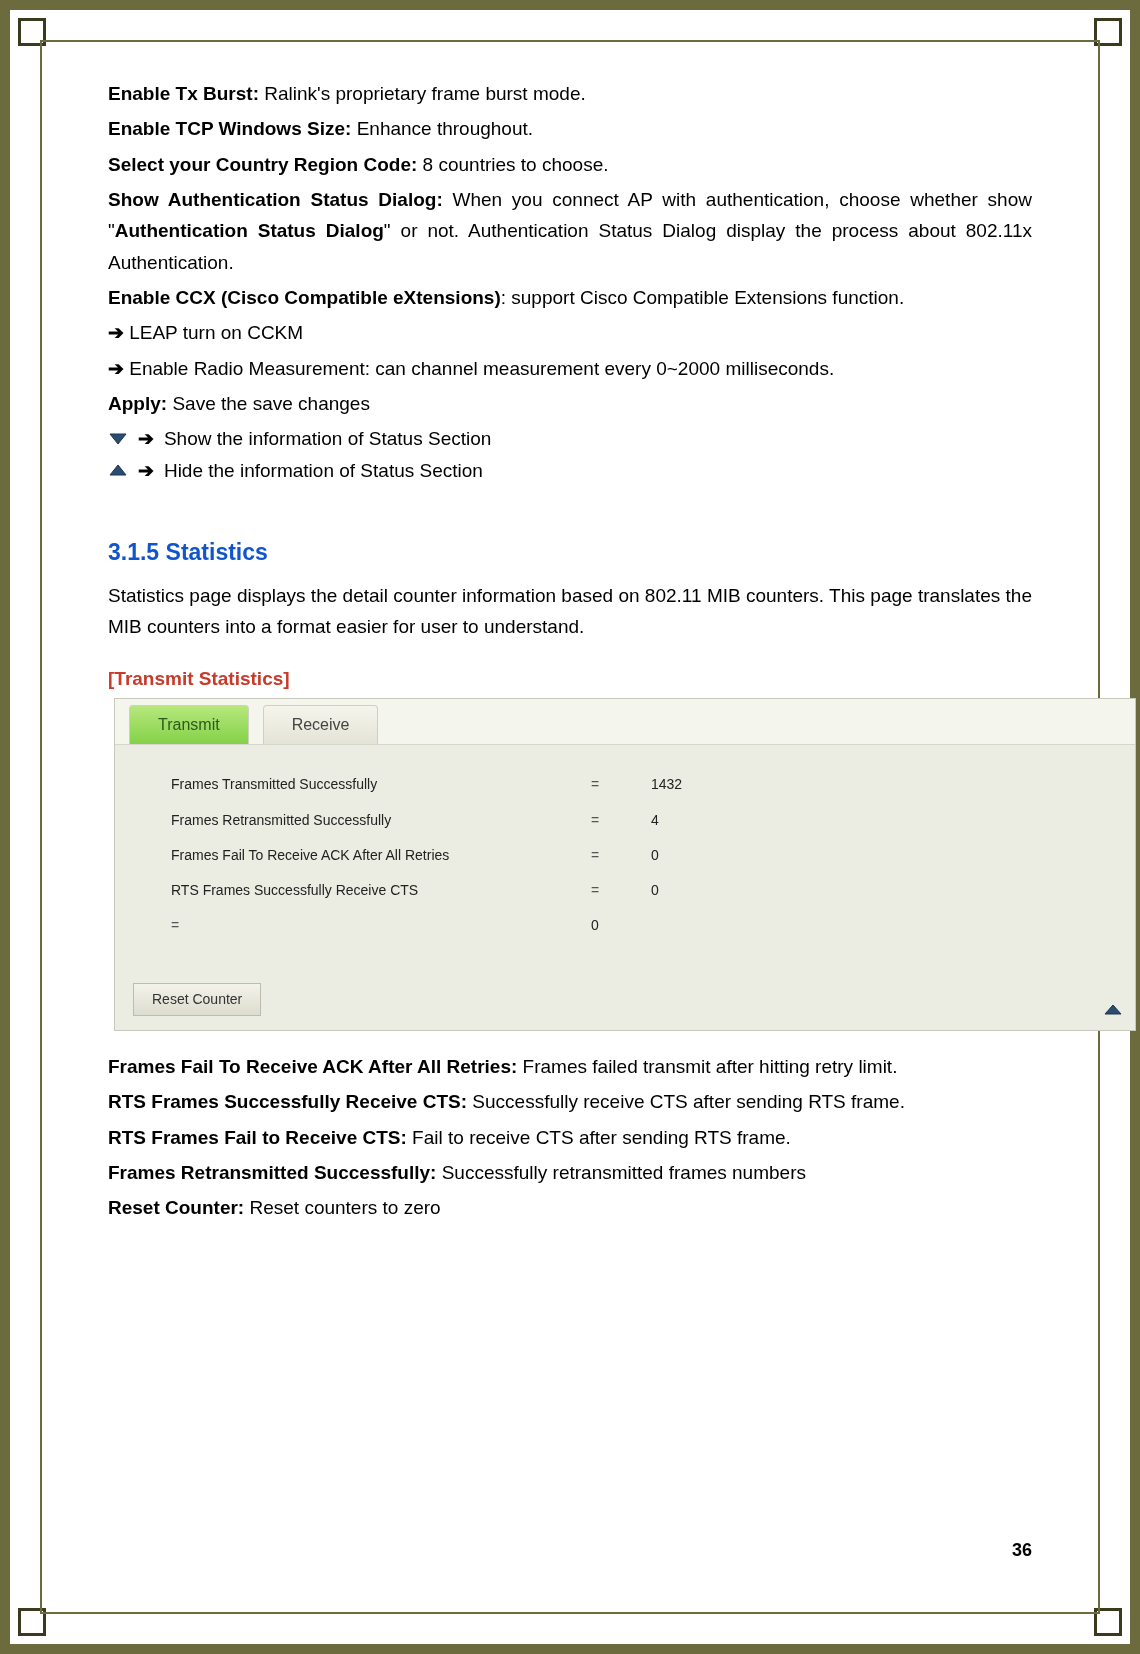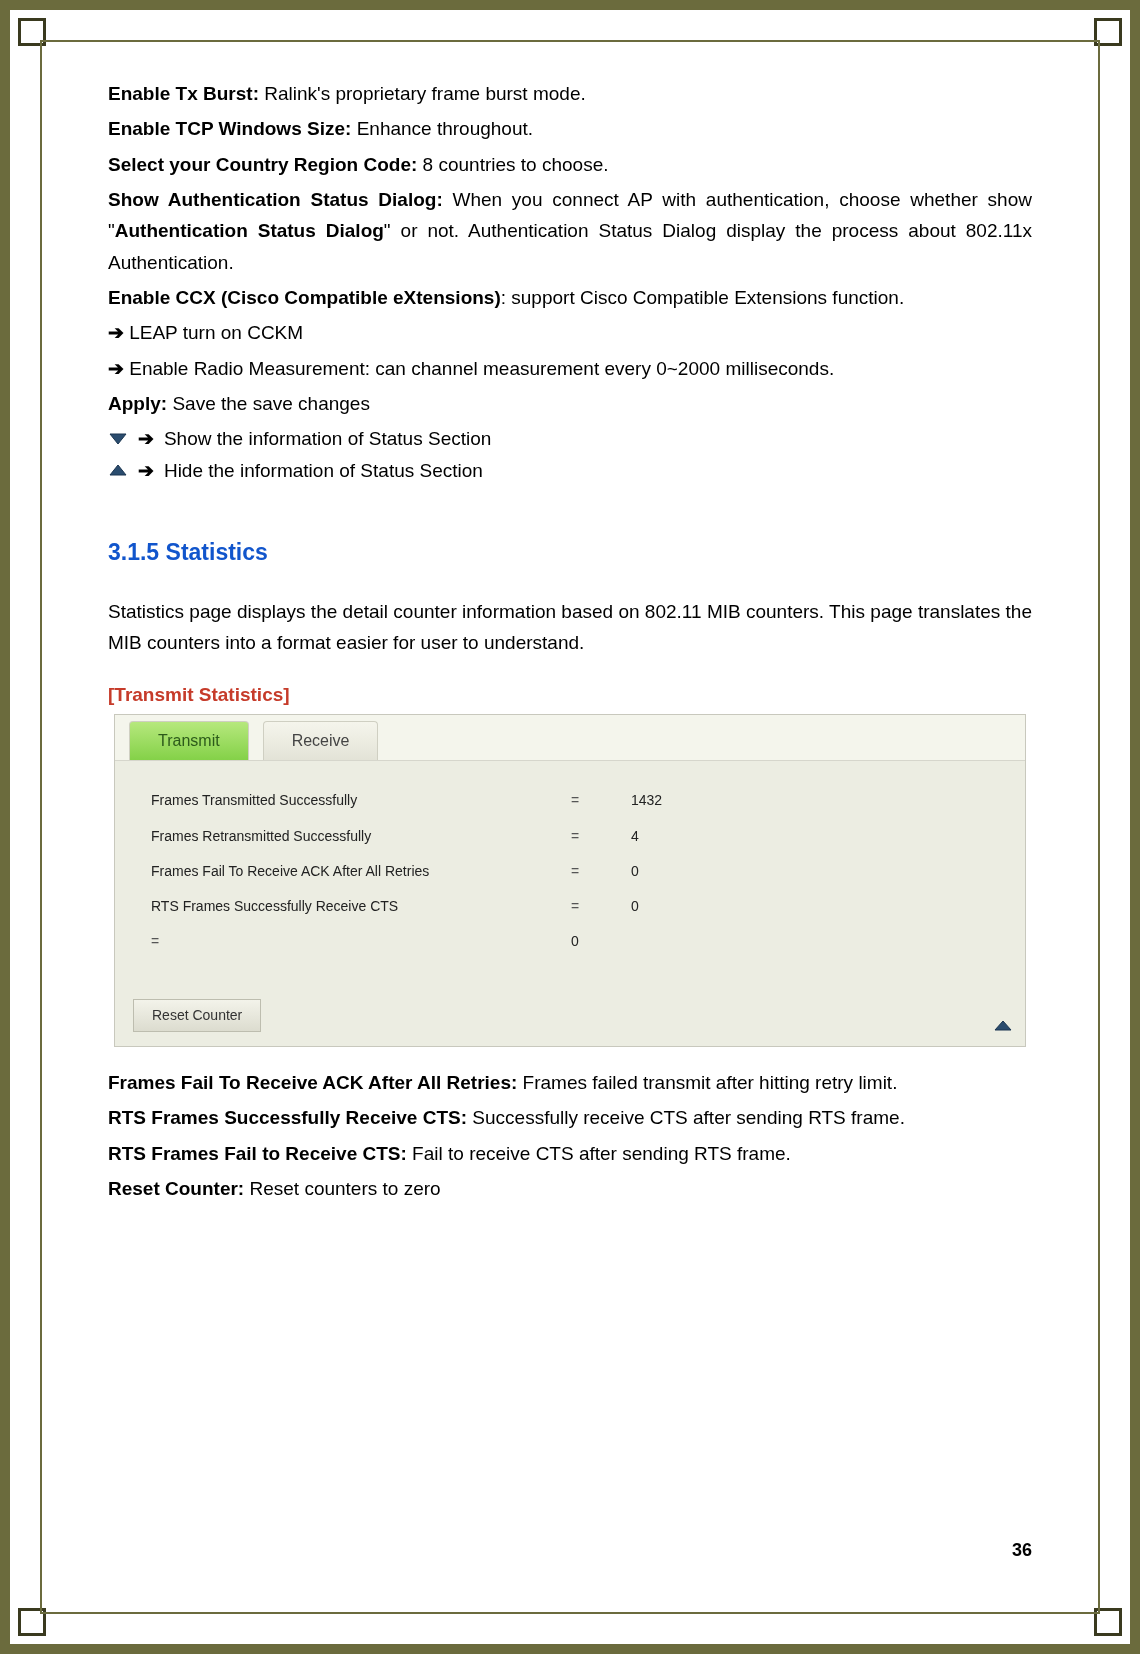--- a/index.html
+++ b/index.html
@@ -46,33 +46,33 @@
     width: 20px; height: 14px;
     display: inline-block;
     position: relative;
   }
   .tri-down svg, .tri-up svg { display: block; }
   .section-heading {
     color: #1155cc;
     font-weight: bold;
     font-size: 23px;
     margin-top: 48px;
-    margin-bottom: 24px;
+    margin-bottom: 8px;
   }
   .subhead-red {
     color: #c63b2a;
     font-weight: bold;
     margin-top: 20px;
     margin-bottom: 12px;
   }
   .screenshot-panel {
     margin: 0 0 20px 6px;
     border: 1px solid #c8c8bd;
     background: #ecede2;
-    width: 912px;
+    width: 1022px;
     padding: 0 0 14px 0;
     position: relative;
   }
   .tabs-row {
     display: flex;
     background: #f4f5ec;
     border-bottom: 1px solid #d6d6cc;
   }
   .tab-btn {
     padding: 6px 28px;
@@ -91,20 +91,21 @@
   }
   .stats-body {
     padding: 22px 36px 10px 36px;
   }
   .stat-row {
     display: grid;
     grid-template-columns: 420px 60px 320px;
     font-size: 14px;
     color: #222;
     padding: 6px 0;
+    margin-left: 20px;
   }
   .stat-row .eq { text-align: left; color: #555; }
   .stat-row .val { text-align: left; padding-right: 40px; }
   .reset-btn {
     display: inline-block;
     margin: 30px 0 0 18px;
     padding: 4px 18px;
     font-size: 14px;
     color: #333;
     background: linear-gradient(#f3f3ea,#dcdccf);
@@ -232,17 +233,20 @@
   <p>
     <span class="bold-label">Frames Fail To Receive ACK After All Retries:</span><span> Frames failed transmit after hitting retry limit.</span>
   </p>
   <p>
     <span class="bold-label">RTS Frames Successfully Receive CTS:</span><span> Successfully receive CTS after sending RTS frame.</span>
   </p>
   <p>
     <span class="bold-label">RTS Frames Fail to Receive CTS:</span><span> Fail to receive CTS after sending RTS frame.</span>
   </p>
   <p>
+    <span class="bold-label">Frames Retransmitted Successfully:</span><span> Successfully retransmitted frames numbers</span>
+  </p>
+  <p>
     <span class="bold-label">Reset Counter:</span><span> Reset counters to zero</span>
   </p>
 
   <div class="page-num">36</div>
 </div>
 
 </body></html>

